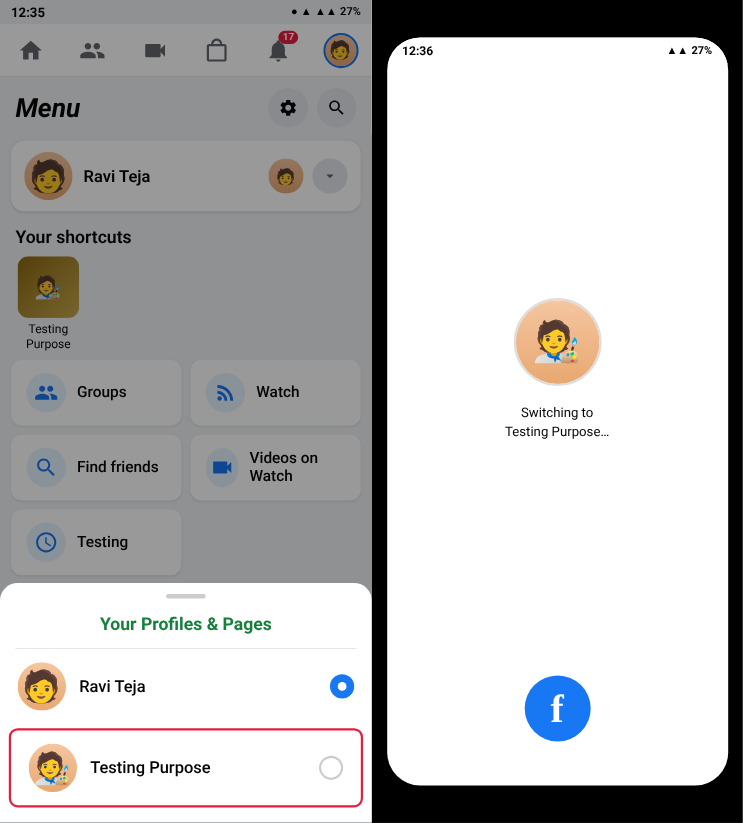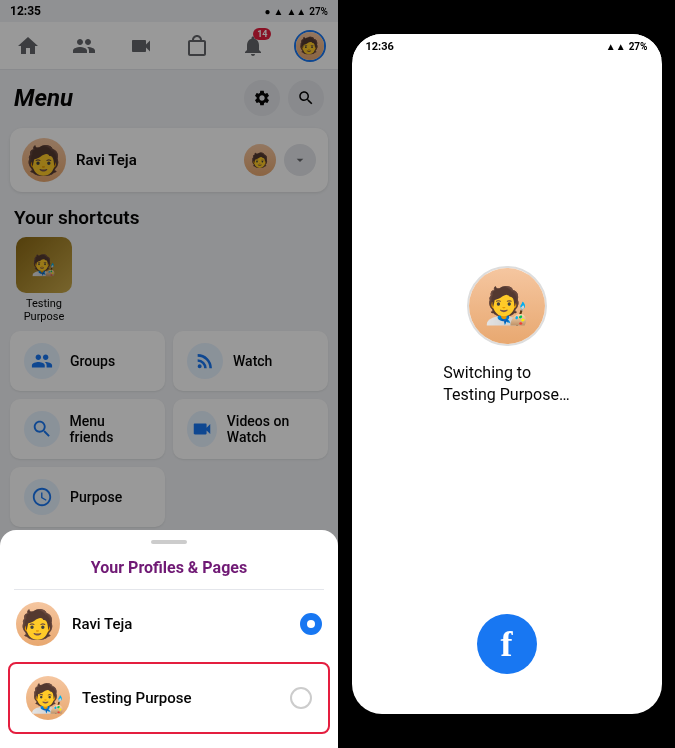--- a/index.html
+++ b/index.html
@@ -155,21 +155,21 @@
       background: #e4e6eb;
       border-radius: 50%;
       display: flex;
       align-items: center;
       justify-content: center;
     }
 
     
     .section-label {
       padding: 8px 14px 4px;
-      font-size: 19px;
+      font-size: 16px;
       font-weight: 600;
       color: #050505;
     }
     .shortcuts-row {
       padding: 4px 14px;
       display: flex;
       gap: 12px;
     }
     .shortcut-item {
       display: flex;
@@ -258,21 +258,21 @@
       width: 36px;
       height: 4px;
       background: #ccc;
       border-radius: 2px;
       margin: 10px auto 14px;
     }
     .sheet-title {
       font-size: 16px;
       font-weight: 700;
       text-align: center;
-      color: #701a75;
+      color: #15803d;
       padding-bottom: 12px;
       border-bottom: 1px solid #e4e6eb;
       margin: 0 14px;
     }
     .sheet-item {
       display: flex;
       align-items: center;
       padding: 12px 16px;
       gap: 12px;
       cursor: pointer;
@@ -365,23 +365,23 @@
       border-radius: 50%;
       background: linear-gradient(135deg, #8b6914, #c8a84b);
       display: flex;
       align-items: center;
       justify-content: center;
       font-size: 30px;
       overflow: hidden;
       border: 2px solid #ddd;
     }
     .switching-text {
-      font-size: 16px;
+      font-size: 12px;
       color: #050505;
-      text-align: left;
+      text-align: center;
       line-height: 1.4;
     }
     .fb-logo-container {
       margin-top: auto;
       padding-bottom: 40px;
       display: flex;
       align-items: center;
       justify-content: center;
     }
     .fb-logo {
@@ -443,21 +443,21 @@
     </div>
     <div class="nav-icon">
       <svg viewBox="0 0 24 24">
           <path d="M19 6h-2c0-2.76-2.24-5-5-5S7 3.24 7 6H5c-1.1 0-2 .9-2 2v12c0 1.1.9 2 2 2h14c1.1 0 2-.9 2-2V8c0-1.1-.9-2-2-2zm-7-3c1.66 0 3 1.34 3 3H9c0-1.66 1.34-3 3-3zm7 17H5V8h14v12z"></path>
         </svg>
     </div>
     <div class="nav-icon" style="position:relative;">
       <svg viewBox="0 0 24 24">
           <path d="M12 22c1.1 0 2-.9 2-2h-4c0 1.1.9 2 2 2zm6-6v-5c0-3.07-1.64-5.64-4.5-6.32V4c0-.83-.67-1.5-1.5-1.5s-1.5.67-1.5 1.5v.68C7.63 5.36 6 7.92 6 11v5l-2 2v1h16v-1l-2-2z"></path>
         </svg>
-      <span class="badge">14</span>
+      <span class="badge">17</span>
     </div>
     <div class="nav-icon">
       <div class="profile-nav">
         <div class="anime-face small-anime">🧑</div>
       </div>
     </div>
   </div>
 
   <div class="menu-header">
     <span class="menu-title">Menu</span>
@@ -521,40 +521,40 @@
       </div>
       <span class="grid-label">Watch</span>
     </div>
 
     <div class="grid-item">
       <div class="grid-icon">
         <svg viewBox="0 0 24 24" fill="#1877f2">
             <path d="M15.5 14h-.79l-.28-.27C15.41 12.59 16 11.11 16 9.5 16 5.91 13.09 3 9.5 3S3 5.91 3 9.5 5.91 16 9.5 16c1.61 0 3.09-.59 4.23-1.57l.27.28v.79l5 4.99L20.49 19l-4.99-5zm-6 0C7.01 14 5 11.99 5 9.5S7.01 5 9.5 5 14 7.01 14 9.5 11.99 14 9.5 14z"></path>
           </svg>
       </div>
-      <span class="grid-label">Menu friends</span>
+      <span class="grid-label">Find friends</span>
     </div>
 
 
     <div class="grid-item">
       <div class="grid-icon">
         <svg viewBox="0 0 24 24" fill="#1877f2">
             <path d="M17 10.5V7c0-.55-.45-1-1-1H4c-.55 0-1 .45-1 1v10c0 .55.45 1 1 1h12c.55 0 1-.45 1-1v-3.5l4 4v-11l-4 4z"></path>
           </svg>
       </div>
       <span class="grid-label">Videos on Watch</span>
     </div>
 
     <div class="grid-item">
       <div class="grid-icon">
         <svg viewBox="0 0 24 24" fill="#1877f2">
             <path d="M12 2C6.48 2 2 6.48 2 12s4.48 10 10 10 10-4.48 10-10S17.52 2 12 2zm0 18c-4.41 0-8-3.59-8-8s3.59-8 8-8 8 3.59 8 8-3.59 8-8 8zm.5-13H11v6l5.25 3.15.75-1.23-4.5-2.67z"></path>
           </svg>
       </div>
-      <span class="grid-label">Purpose</span>
+      <span class="grid-label">Testing</span>
     </div>
   </div>
 
   <div class="bottom-sheet-overlay"></div>
 
   <div class="bottom-sheet">
     <div class="sheet-handle"></div>
     <div class="sheet-title">Your Profiles &amp; Pages</div>
 
     <div class="sheet-item">

